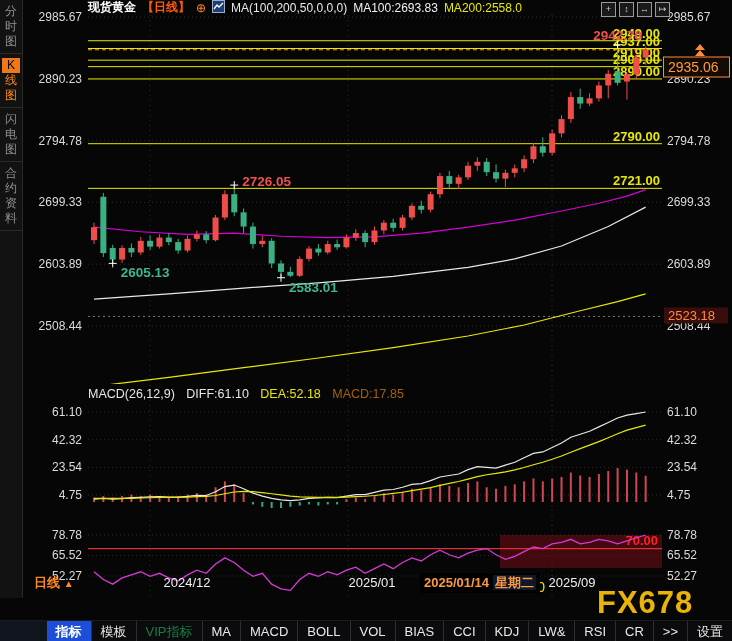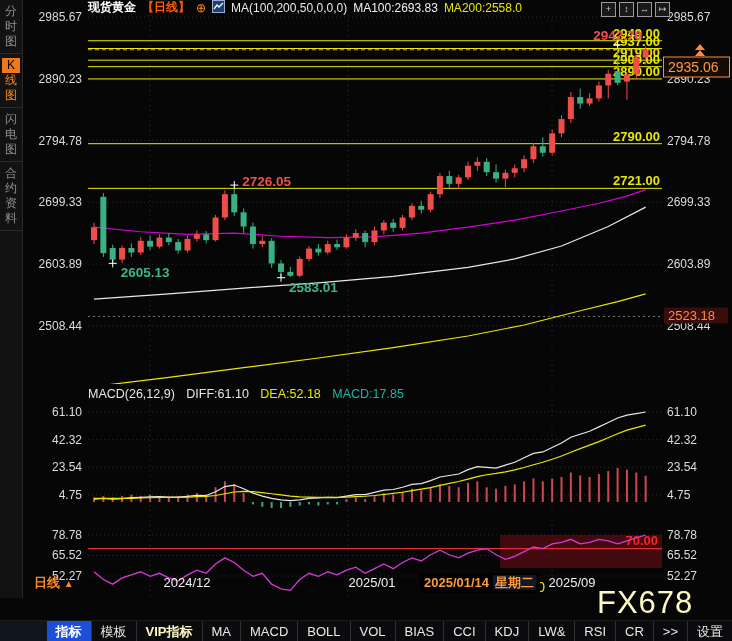--- a/index.html
+++ b/index.html
@@ -22,40 +22,40 @@
   .hdr .mas{color:#e8e8e8;}
   .hdr .ma100{color:#f0f0f0;}
   .hdr .ma200{color:#e8e800;}
   .hdr .cicon{display:inline-block;}
   .tr-icons{position:absolute;right:62px;top:2px;display:flex;gap:3px;z-index:6;}
   .tr-icons .ticon{width:13px;height:13px;border:1px solid #9a9a9a;background:#1a1a1a;color:#cfcfcf;
         font-size:9px;line-height:12px;text-align:center;cursor:pointer;}
   svg.chart{position:absolute;left:0;top:0;z-index:2;}
   
   .subhdr{position:absolute;left:88px;white-space:nowrap;z-index:4;font-size:12.5px;}
-  .subhdr .w{color:#e6e6e6;} .subhdr .y{color:#e8e800;} .subhdr .m{color:#14b8a6;}
+  .subhdr .w{color:#e6e6e6;} .subhdr .y{color:#e8e800;} .subhdr .m{color:#a16207;}
   .subhdr span{margin-right:8px;}
   
   .xrow{position:absolute;left:0;top:572px;width:732px;height:20px;z-index:4;}
   .period-btn{position:absolute;left:34px;top:2px;color:#ff8a1e;font-weight:bold;font-size:13px;cursor:pointer;}
   .period-btn .arr{font-size:10px;}
   .xlab{position:absolute;top:3px;color:#f0f0f0;font-weight:normal;font-size:13px;transform:translateX(-50%);}
   .datebox{position:absolute;left:420px;top:1px;background:#000;padding:1px 4px;font-weight:bold;
            font-size:13px;color:#ff9a3c;}
   .datebox .wd{background:#0f172a;padding:0 2px;margin-left:4px;}
-  .watermark{position:absolute;left:597px;top:585px;font-size:31px;color:#fef9c3;letter-spacing:1px;
-             z-index:7;font-weight:400;}
+  .watermark{position:absolute;left:597px;top:585px;font-size:31px;color:#eab308;letter-spacing:1px;
+             z-index:7;font-weight:700;}
   
   .toolbar{position:absolute;left:0;top:620px;width:732px;height:21px;background:#0b0b0d;
            display:flex;align-items:stretch;z-index:6;border-top:1px solid #1c1c1c;}
   .tb-spacer{width:58px;background:#10141c;}
   .tb-item{padding:2px 9px;color:#e8e8e8;font-size:13px;line-height:17px;border-left:1px solid #303030;
            cursor:pointer;white-space:nowrap;}
   .tb-item.active{background:#1d4ed8;color:#fff;border-left:none;font-weight:bold;}
-  .tb-item.vip{color:#fef9c3;font-weight:bold;}
+  .tb-item.vip{color:#15803d;font-weight:normal;}
 </style>
 </head>
 <body>
 
 <div class="app">
 
   <aside class="sidebar" id="sidebar">
       <div class="side-tab">
         <span>分</span>
         <span>时</span>

